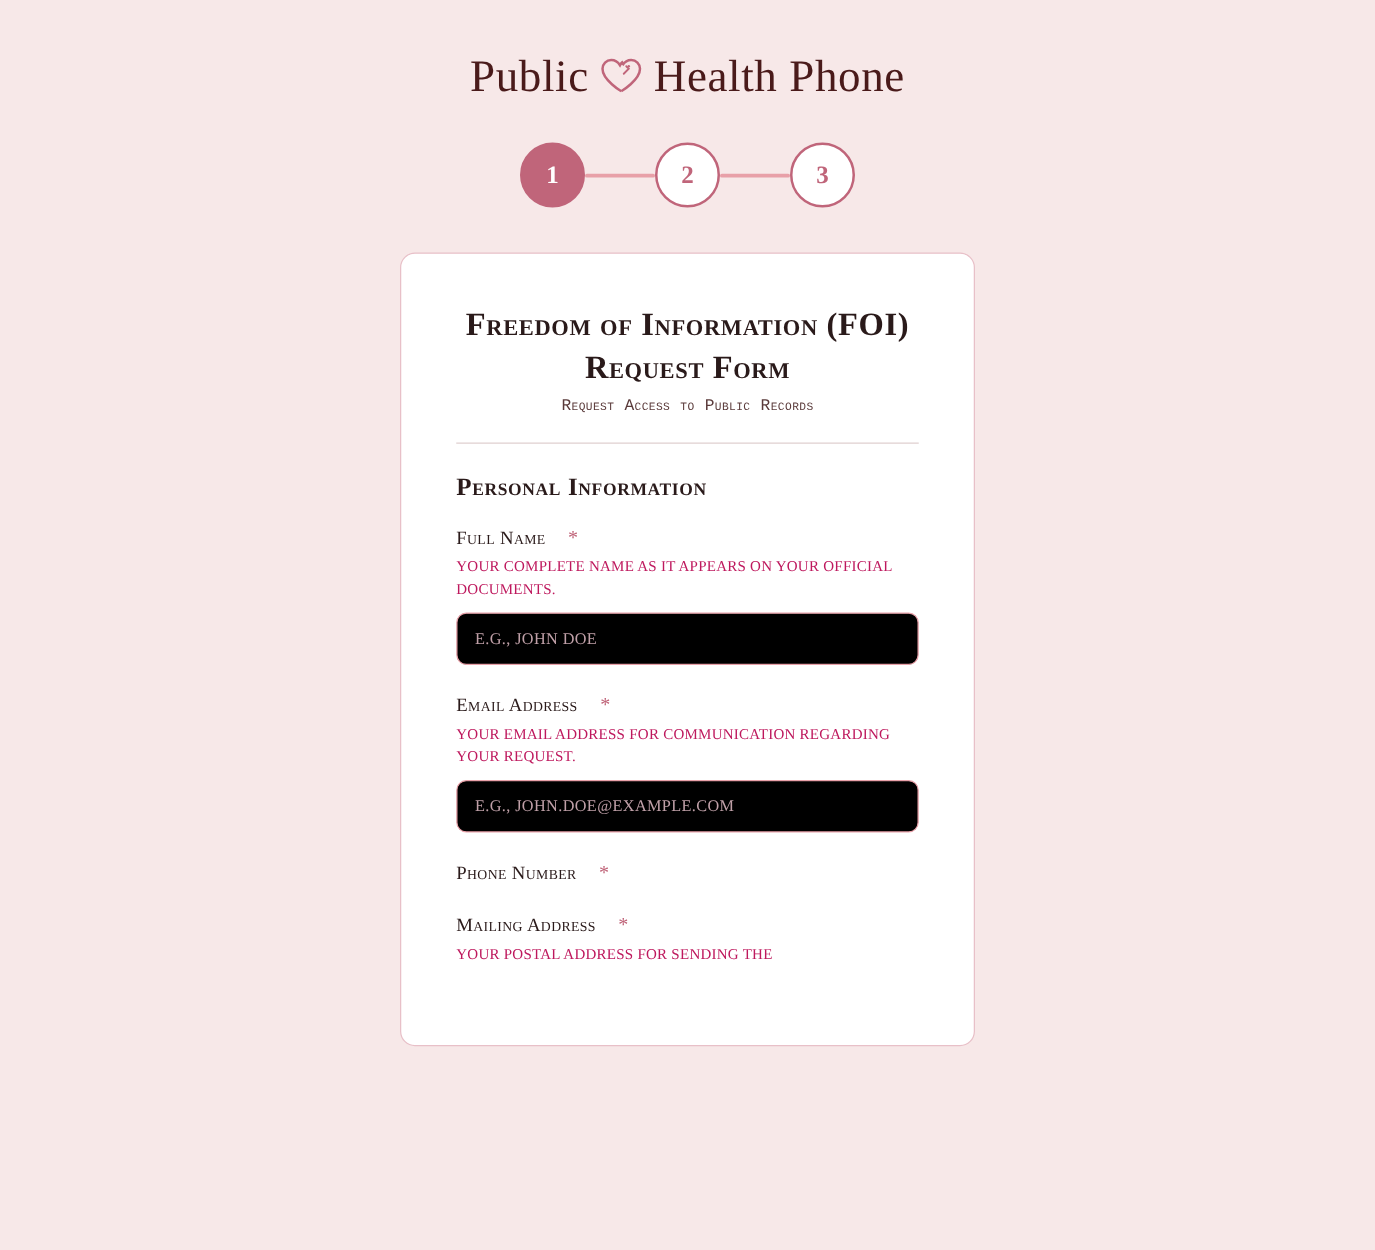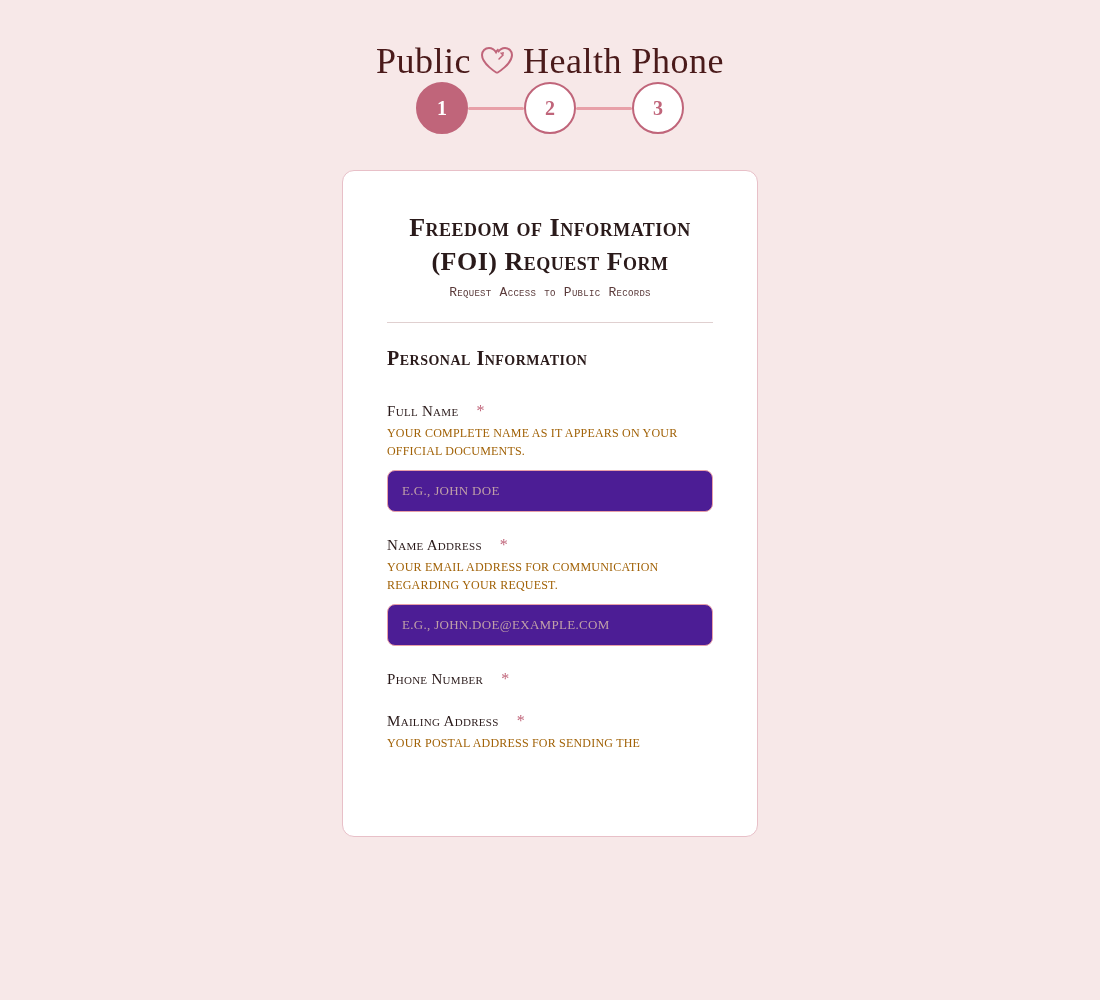--- a/index.html
+++ b/index.html
@@ -16,20 +16,21 @@
       display: flex;
       flex-direction: column;
       align-items: center;
       padding: 40px 20px;
     }
 
     .header {
       display: flex;
       align-items: center;
       gap: 8px;
+      margin-bottom: 32px;
     }
 
     .header-title {
       font-size: 36px;
       font-weight: 400;
       color: #4a1a1a;
       font-family: Georgia, serif;
       letter-spacing: 0.5px;
     }
 
@@ -75,22 +76,22 @@
       height: 3px;
       background: #e8a0a8;
       border-radius: 2px;
     }
 
     
     .form-card {
       background: #fff;
       border: 1.5px solid #e8c0c8;
       border-radius: 12px;
-      width: 416px;
-      padding: 40px 44px 60px 44px;
+      width: 460px;
+      padding: 40px 44px 40px 44px;
     }
 
     .form-title {
       font-size: 26px;
       font-weight: 700;
       color: #2a1a1a;
       text-align: center;
       font-family: Georgia, serif;
       font-variant: small-caps;
       letter-spacing: 0.5px;
@@ -114,21 +115,21 @@
       margin-bottom: 24px;
     }
 
     .section-title {
       font-size: 20px;
       font-weight: 700;
       color: #2a1a1a;
       font-family: Georgia, serif;
       font-variant: small-caps;
       letter-spacing: 0.5px;
-      margin-bottom: 32px;
+      margin-bottom: 20px;
     }
 
     .field-group {
       margin-bottom: 24px;
     }
 
     .field-label {
       font-size: 15px;
       font-weight: 400;
       color: #2a1a1a;
@@ -142,39 +143,39 @@
     }
 
     .required-star {
       color: #c0657a;
       font-size: 16px;
       font-variant: normal;
     }
 
     .field-description {
       font-size: 12px;
-      color: #a16207;
+      color: #be185d;
       font-family: Georgia, serif;
       font-variant: small-caps;
       letter-spacing: 0.2px;
       margin-bottom: 10px;
       line-height: 1.5;
       text-transform: uppercase;
     }
 
     .field-input {
       width: 100%;
       padding: 12px 14px;
       border: 1.5px solid #e8a0a8;
       border-radius: 8px;
       font-size: 13px;
       color: #888;
       font-family: Georgia, serif;
       font-variant: small-caps;
-      background: #4c1d95;
+      background: #000000;
       outline: none;
       letter-spacing: 0.3px;
     }
 
     .field-input::placeholder {
       color: #c0a0a8;
       font-variant: small-caps;
       text-transform: uppercase;
       letter-spacing: 0.3px;
     }
@@ -220,21 +221,21 @@
     <div class="field-label">
       <span>Full Name</span>
         <span class="required-star">*</span>
     </div>
     <p class="field-description">Your complete name as it appears on your official documents.</p>
     <input class="field-input" type="text" placeholder="e.g., John Doe" style="">
   </div>
 
   <div class="field-group">
     <div class="field-label">
-      <span>Name Address</span>
+      <span>Email Address</span>
         <span class="required-star">*</span>
     </div>
     <p class="field-description">Your email address for communication regarding your request.</p>
     <input class="field-input" type="email" placeholder="e.g., john.doe@example.com" style="">
   </div>
 
   <div class="field-group">
     <div class="field-label">
       <span>Phone Number</span>
         <span class="required-star">*</span>

